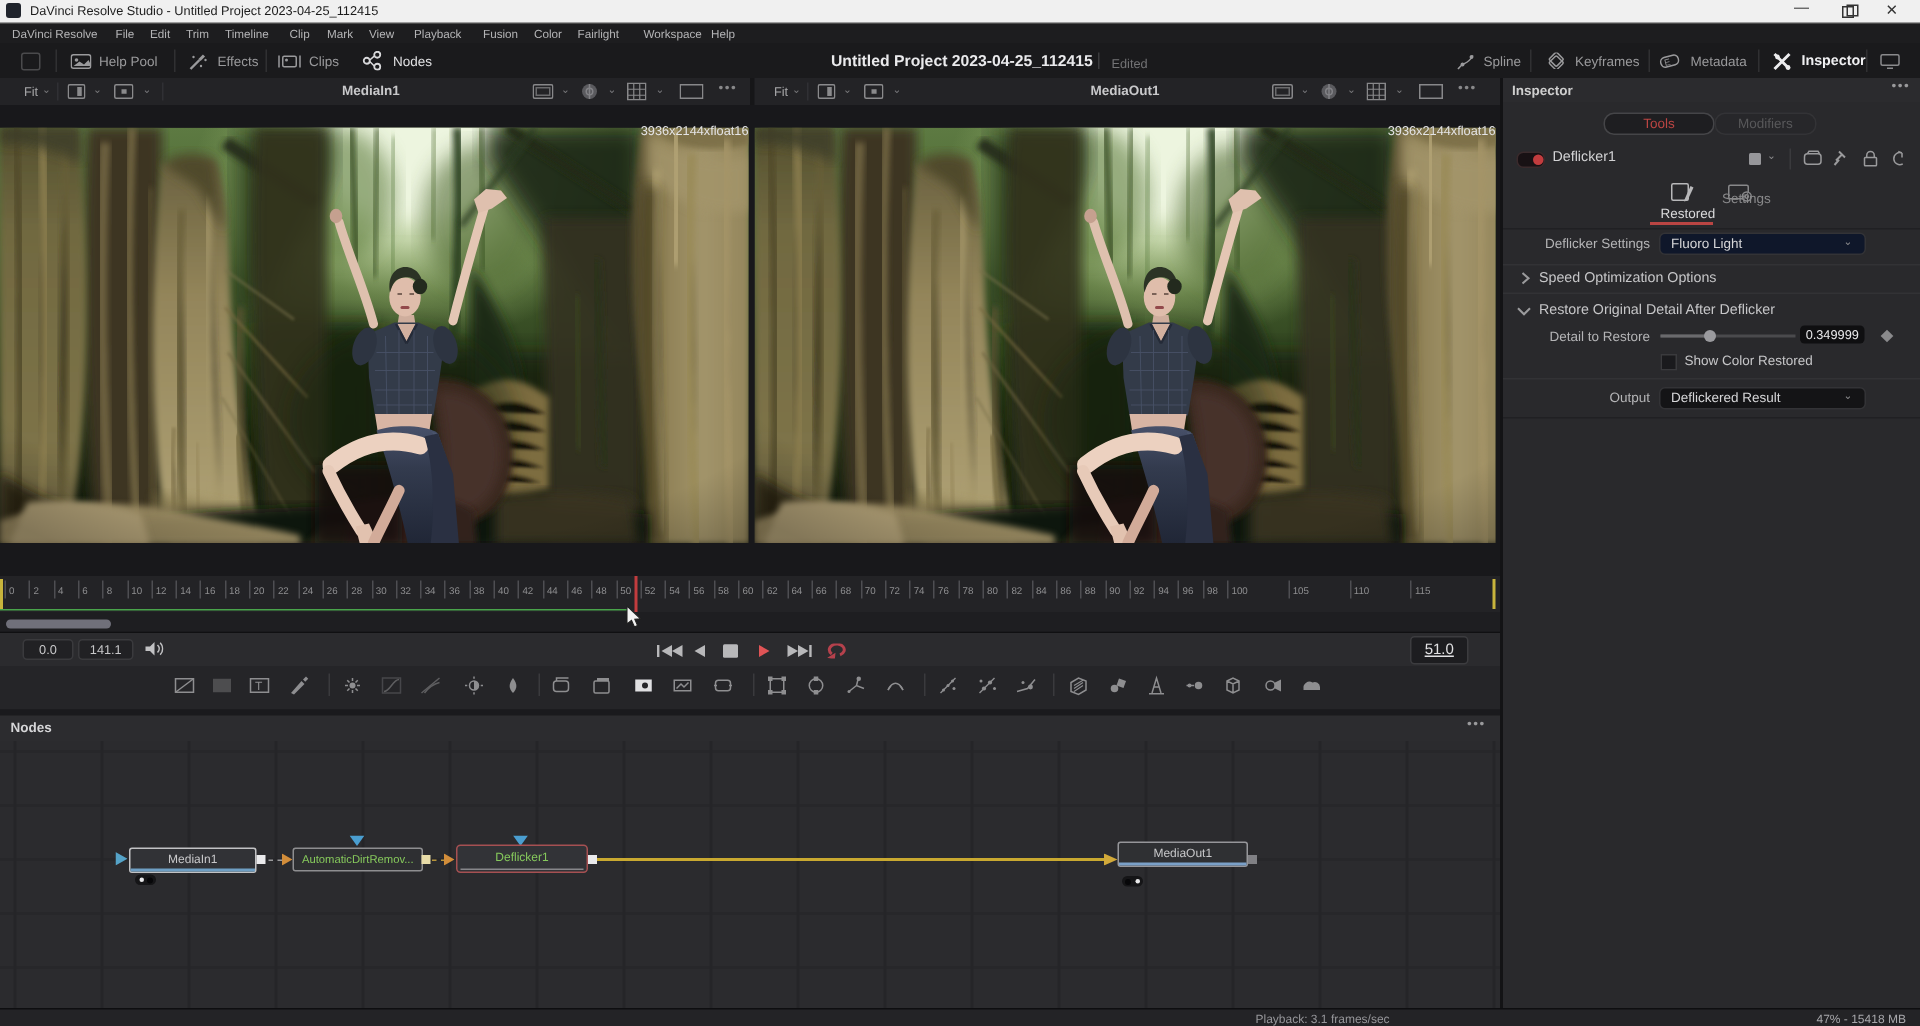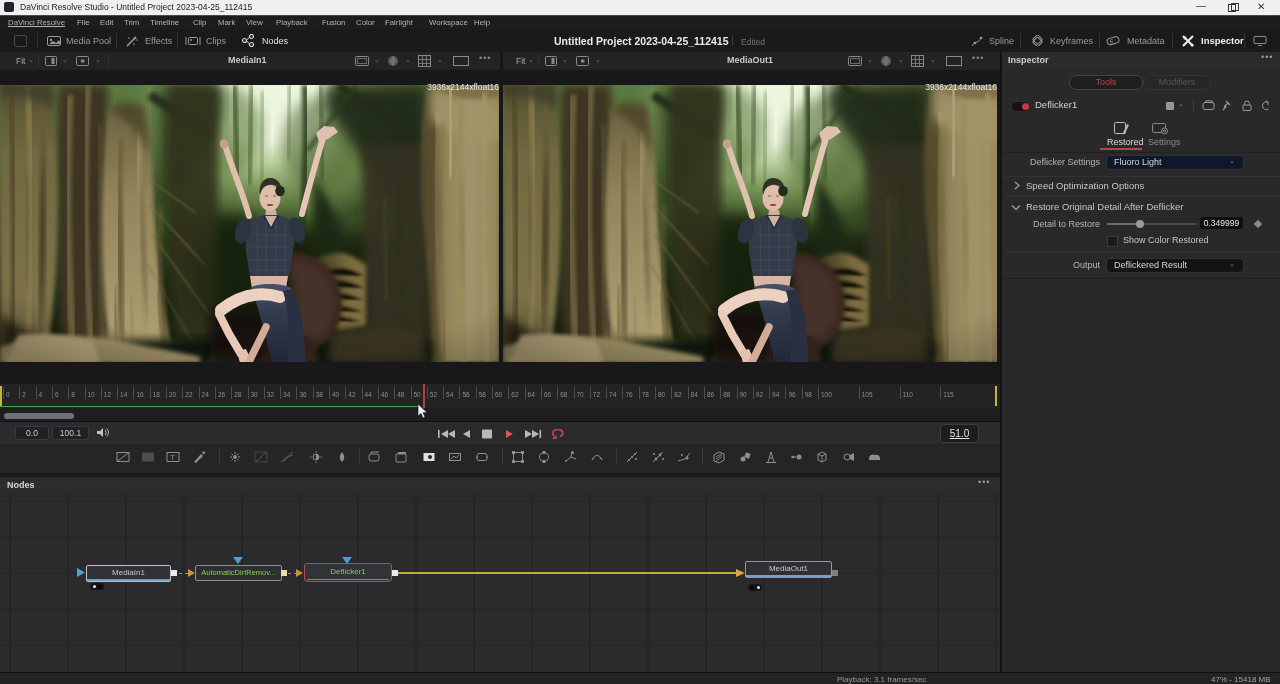--- a/index.html
+++ b/index.html
@@ -13,21 +13,21 @@
 <div class="abs" style="left:0;top:0;width:1280px;height:15px;background:#f0f0f0;border-bottom:1px solid #4a4a4a;">
   <div class="abs" style="left:4px;top:2px;width:10px;height:10px;background:#20242c;border-radius:2px;"></div>
   <div class="abs txt" style="left:20px;top:2px;font-size:8.5px;color:#1b1b1b;">DaVinci Resolve Studio - Untitled Project 2023-04-25_112415</div>
   <div class="abs txt" style="left:1196px;top:0px;font-size:10px;color:#333;">—</div>
   <div class="abs" style="left:1228px;top:4px;width:6px;height:6px;border:1px solid #333;background:#f0f0f0;"></div>
   <div class="abs" style="left:1230.5px;top:2.5px;width:6px;height:6px;border:1px solid #333;"></div>
   <div class="abs txt" style="left:1257px;top:1px;font-size:10px;color:#333;">✕</div>
 </div>
 
 <div class="abs" style="left:0;top:16px;width:1280px;height:13px;background:#1d1d1f;font-size:7.8px;color:#b4b4b6;">
-  <span class="abs txt" style="left:8px;top:2px;text-decoration:underline;">DaVinci Resolve</span>
+  <span class="abs txt" style="left:8px;top:2px;">DaVinci Resolve</span>
   <span class="abs txt" style="left:77px;top:2px;">File</span>
   <span class="abs txt" style="left:100px;top:2px;">Edit</span>
   <span class="abs txt" style="left:124px;top:2px;">Trim</span>
   <span class="abs txt" style="left:150px;top:2px;">Timeline</span>
   <span class="abs txt" style="left:193px;top:2px;">Clip</span>
   <span class="abs txt" style="left:218px;top:2px;">Mark</span>
   <span class="abs txt" style="left:246px;top:2px;">View</span>
   <span class="abs txt" style="left:276px;top:2px;">Playback</span>
   <span class="abs txt" style="left:322px;top:2px;">Fusion</span>
   <span class="abs txt" style="left:356px;top:2px;">Color</span>
@@ -37,21 +37,21 @@
 </div>
 
 <div class="abs" style="left:0;top:29px;width:1280px;height:23px;background:#1a1a1c;border-bottom:1px solid #0d0d0f;">
   <div class="abs" style="left:14px;top:6px;width:11px;height:10px;border:1px solid #4a4a4c;border-radius:2px;"></div>
   <div class="abs" style="left:37px;top:4px;width:1px;height:15px;background:#303032;"></div>
   <svg class="abs" style="left:47px;top:7px;" width="14" height="10">
       <rect x="0.5" y="0.5" width="13" height="9" rx="1.5" fill="none" stroke="#9a9a9c"></rect>
       <circle cx="4" cy="4" r="1.2" fill="#9a9a9c"></circle>
       <path d="M2 8 L6 5 L9 7 L12 4 L13 6 L13 8 Z" fill="#9a9a9c"></path>
     </svg>
-  <span class="abs txt" style="left:66px;top:7px;font-size:9px;color:#9a9a9c;">Media Pool</span>
+  <span class="abs txt" style="left:66px;top:7px;font-size:9px;color:#9a9a9c;">Help Pool</span>
   <div class="abs" style="left:116px;top:4px;width:1px;height:15px;background:#303032;"></div>
   <svg class="abs" style="left:125px;top:6px;" width="13" height="12">
       <path d="M2 11 L8 5" stroke="#9a9a9c" stroke-width="1.6"></path>
       <path d="M8 5 L11 2" stroke="#9a9a9c" stroke-width="2"></path>
       <circle cx="4" cy="3" r="0.8" fill="#9a9a9c"></circle>
       <circle cx="9" cy="9" r="0.8" fill="#9a9a9c"></circle>
       <circle cx="12" cy="5" r="0.8" fill="#9a9a9c"></circle>
     </svg>
   <span class="abs txt" style="left:145px;top:7px;font-size:9px;color:#9a9a9c;">Effects</span>
   <div class="abs" style="left:177px;top:4px;width:1px;height:15px;background:#303032;"></div>
@@ -486,21 +486,21 @@
     <div class="abs" style="left:0;top:21.5px;width:418px;height:1.5px;background:#49a44b;"></div>
     <div class="abs" style="left:423px;top:0;width:2px;height:24px;background:#c23c3e;"></div>
   </div>
 
 <div class="abs" style="left:0;top:408px;width:1000px;height:13px;background:#1e1e21;">
   <div class="abs" style="left:4px;top:5px;width:70px;height:6px;background:#70707a;border-radius:3px;"></div>
 </div>
 
 <div class="abs" style="left:0;top:421px;width:1000px;height:23px;background:#2b2b2e;border-top:1px solid #101012;">
   <div class="abs" style="left:15px;top:4px;width:32px;height:12px;background:#212124;border:1px solid #3a3a3d;border-radius:3px;text-align:center;font-size:8.5px;color:#c8c8ca;line-height:12px;">0.0</div>
-  <div class="abs" style="left:52px;top:4px;width:35px;height:12px;background:#212124;border:1px solid #3a3a3d;border-radius:3px;text-align:center;font-size:8.5px;color:#c8c8ca;line-height:12px;">100.1</div>
+  <div class="abs" style="left:52px;top:4px;width:35px;height:12px;background:#212124;border:1px solid #3a3a3d;border-radius:3px;text-align:center;font-size:8.5px;color:#c8c8ca;line-height:12px;">141.1</div>
   <svg class="abs" style="left:96px;top:5px;" width="13" height="11">
       <path d="M1 4 L4 4 L7 1 L7 10 L4 7 L1 7 Z" fill="#c2c2c4"></path>
       <path d="M9 3 C10.5 4.5 10.5 6.5 9 8 M10.8 1.5 C13 3.8 13 7.2 10.8 9.5" stroke="#c2c2c4" fill="none" stroke-width="1"></path>
     </svg>
   <svg class="abs" style="left:437px;top:7px;" width="130" height="10">
     <rect x="1" y="1" width="1.6" height="8" fill="#b8b8ba"></rect>
     <path d="M4 5 L11 1 L11 9 Z" fill="#b8b8ba"></path>
       <path d="M11 5 L18 1 L18 9 Z" fill="#b8b8ba"></path>
     <path d="M26 5 L33 1 L33 9 Z" fill="#b8b8ba"></path>
     <rect x="45" y="0.5" width="10" height="9" rx="1" fill="#b8b8ba"></rect>
@@ -739,21 +739,21 @@
   <svg class="abs" style="left:112px;top:69px;" width="16" height="14">
       <rect x="0.5" y="1.5" width="11" height="11" rx="1" fill="none" stroke="#b8b8ba"></rect>
       <path d="M9 12 L13 3 L15 4 L11 12.6 L8.8 13.4 Z" fill="#b8b8ba"></path>
     </svg>
   <svg class="abs" style="left:150px;top:70px;" width="17" height="13">
       <rect x="0.5" y="1.5" width="13" height="9" rx="1" fill="none" stroke="#88888a"></rect>
       <circle cx="12.5" cy="9" r="3" fill="#29292c" stroke="#88888a"></circle>
       <circle cx="12.5" cy="9" r="1.1" fill="none" stroke="#88888a"></circle>
     </svg>
   <span class="abs txt" style="left:105px;top:85px;font-size:9px;color:#dadadc;">Restored</span>
-  <span class="abs txt" style="left:146px;top:85px;font-size:9px;color:#88888a;">Settings</span>
+  <span class="abs txt" style="left:146px;top:75px;font-size:9px;color:#88888a;">Settings</span>
   <div class="abs" style="left:98px;top:95.5px;width:42px;height:2px;background:#b94543;"></div>
   <div class="abs" style="left:0;top:100px;width:278px;height:1px;background:#202023;"></div>
 
   <span class="abs txt" style="left:0px;top:105px;width:98px;text-align:right;font-size:9px;color:#b4b4b6;display:inline-block;">Deflicker Settings</span>
   <div class="abs" style="left:104px;top:103px;width:136px;height:13px;background:#0f172a;border:1px solid #333336;border-radius:4px;">
     <span class="abs txt" style="left:7px;top:1px;font-size:9px;color:#d6d6d8;">Fluoro Light</span>
     <span class="abs txt" style="left:122px;top:1px;font-size:7px;color:#8a8a8c;">⌄</span>
   </div>
   <div class="abs" style="left:0;top:124px;width:278px;height:1px;background:#323235;"></div>
 

